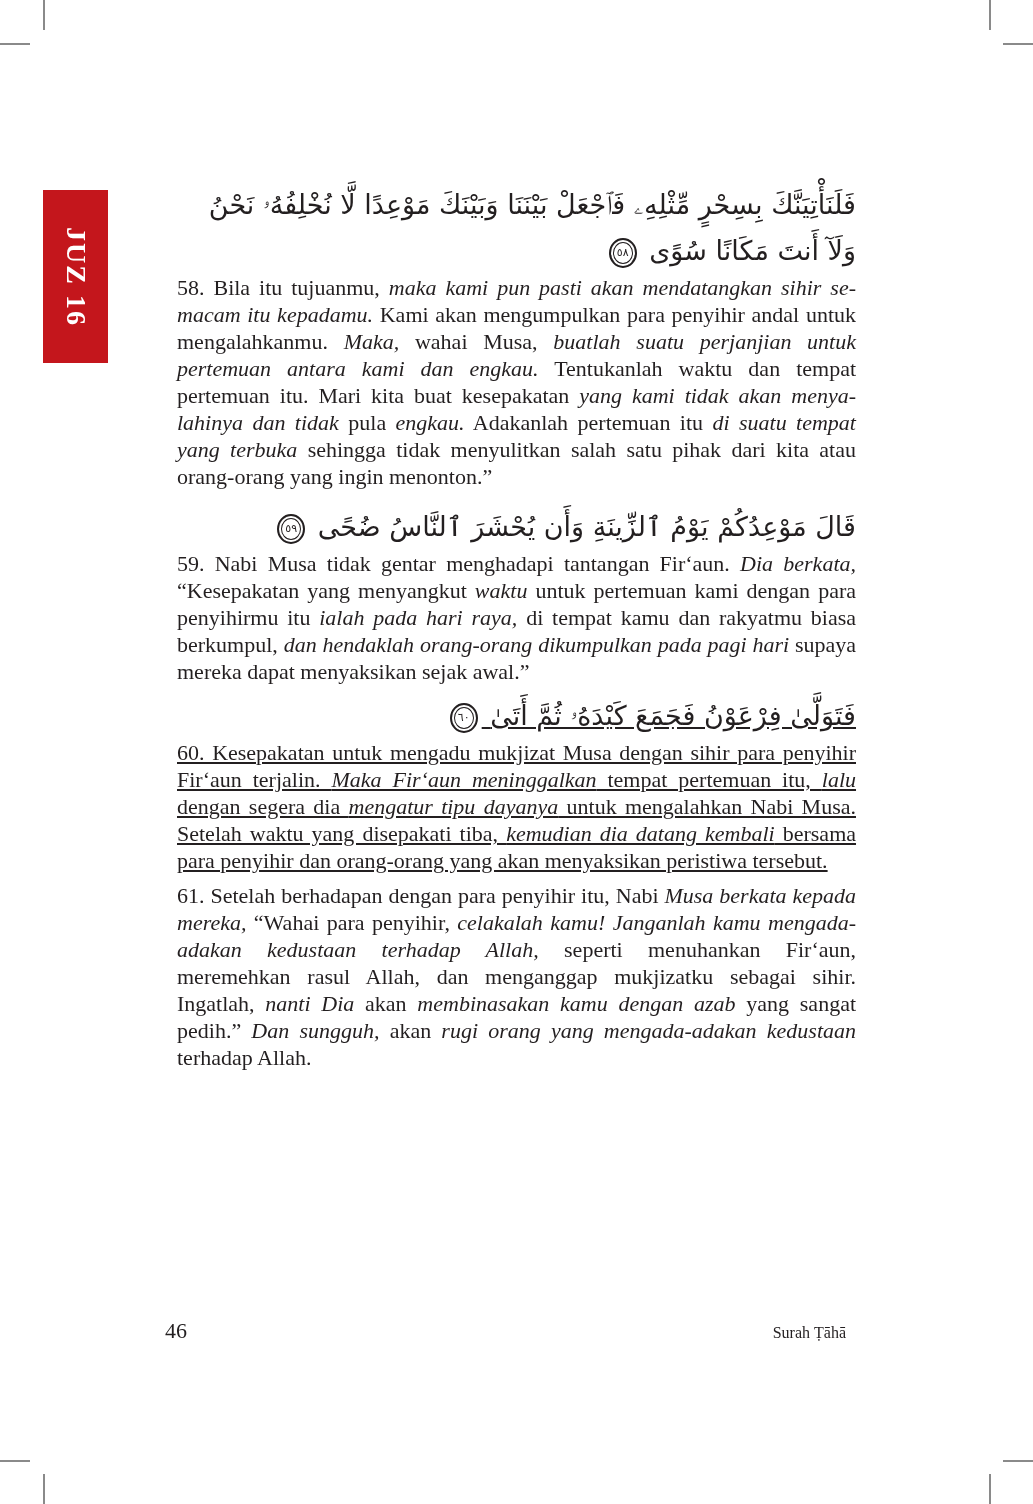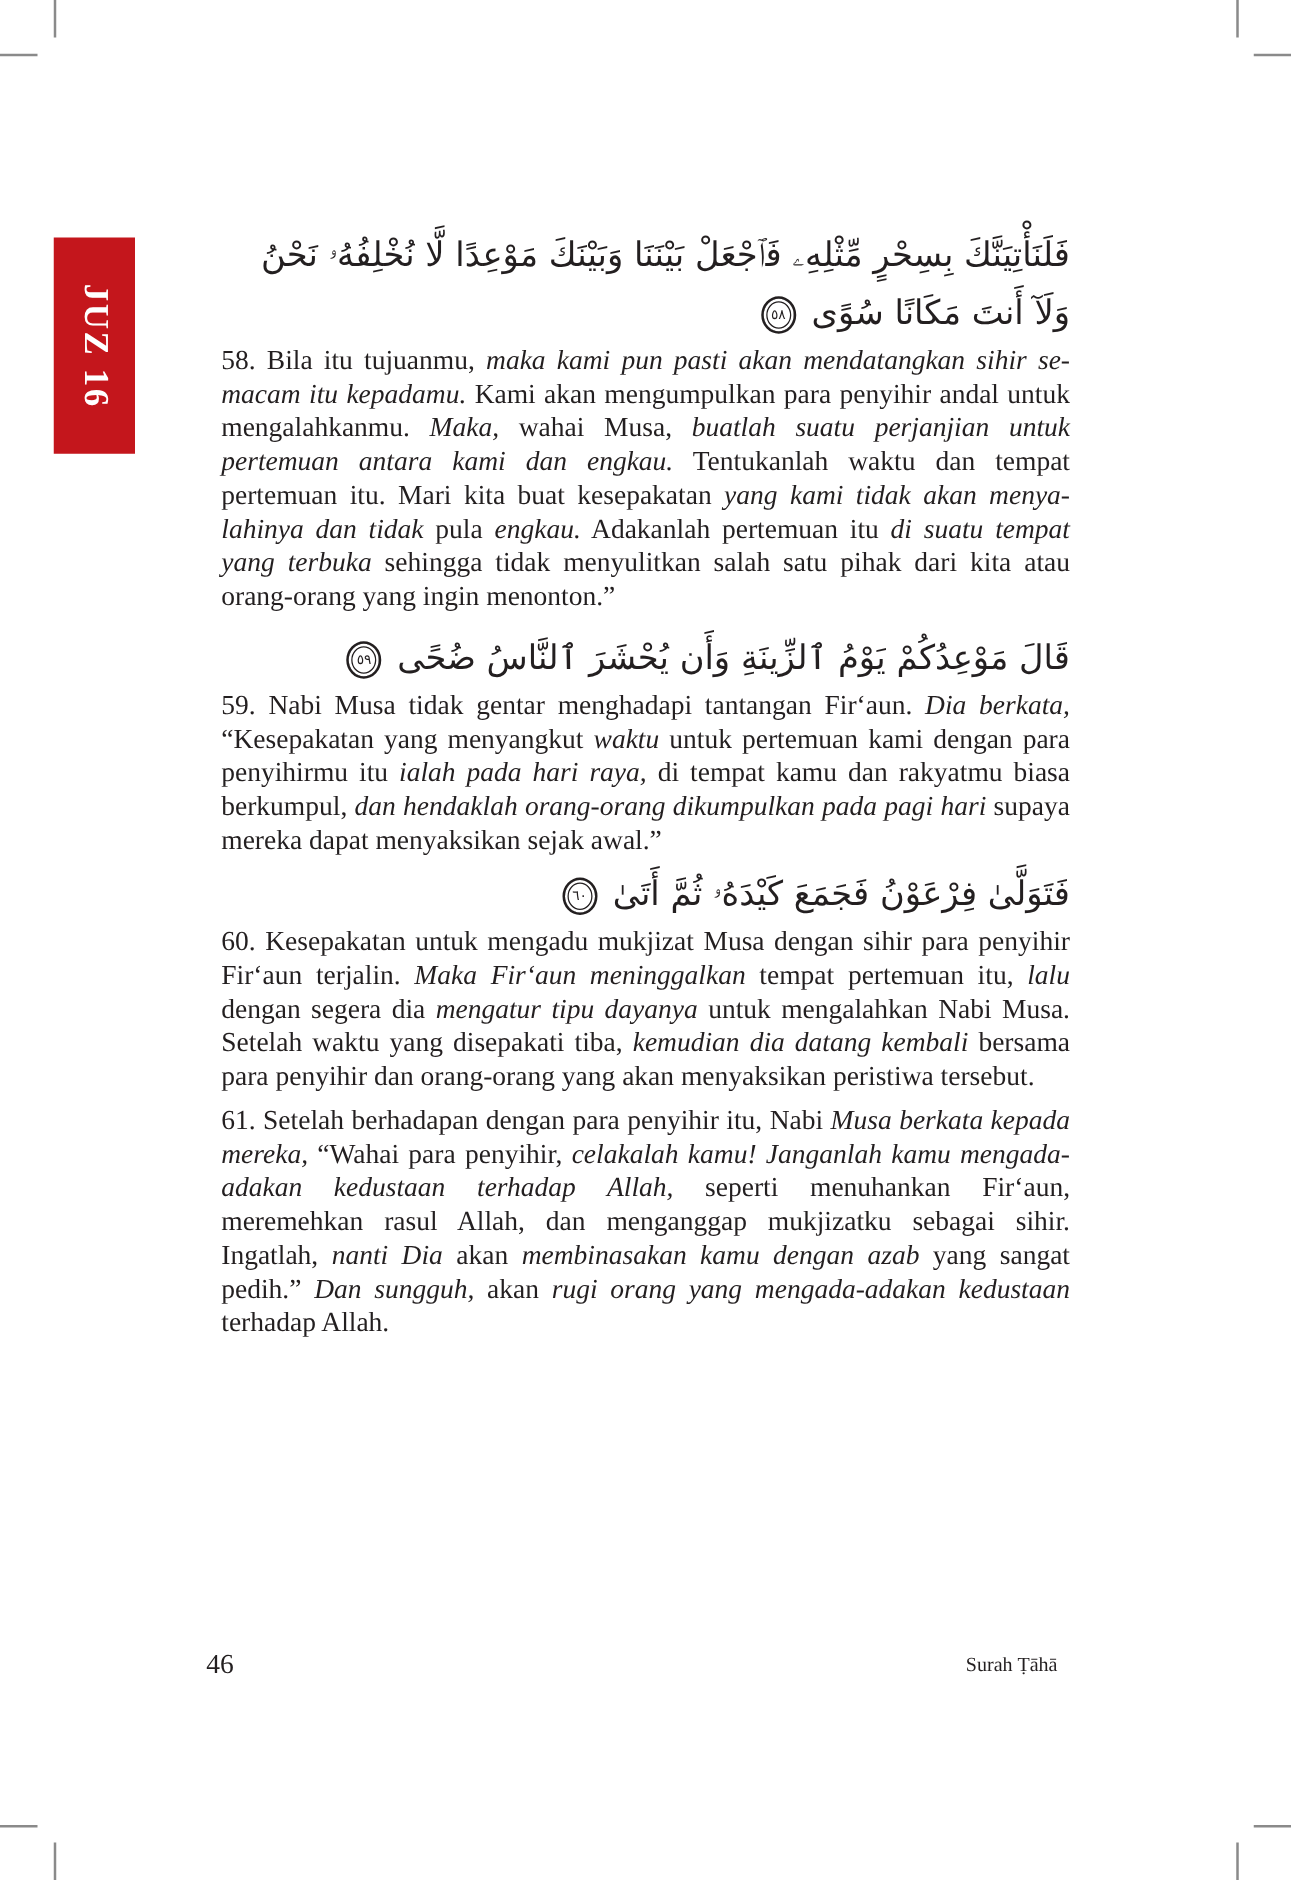--- a/index.html
+++ b/index.html
@@ -59,21 +59,21 @@
     <div class="arabic"><span>فَلَنَأْتِيَنَّكَ بِسِحْرٍ مِّثْلِهِۦ فَٱجْعَلْ بَيْنَنَا وَبَيْنَكَ مَوْعِدًا لَّا نُخْلِفُهُۥ نَحْنُ وَلَآ أَنتَ مَكَانًا سُوًى</span> <span class="ayah-mark">٥٨</span></div>
     <p class="para"><span>58. Bila itu tujuanmu, </span><i>maka kami pun pasti akan mendatangkan sihir se­macam itu kepadamu.</i><span> Kami akan mengumpulkan para penyihir andal untuk mengalahkanmu. </span><i>Maka,</i><span> wahai Musa, </span><i>buatlah suatu perjanjian un­tuk pertemuan antara kami dan engkau.</i><span> Tentukanlah waktu dan tempat pertemuan itu. Mari kita buat kesepakatan </span><i>yang kami tidak akan menya­lahinya dan tidak</i><span> pula </span><i>engkau.</i><span> Adakanlah pertemuan itu </span><i>di suatu tempat yang terbuka</i><span> sehingga tidak menyulitkan salah satu pihak dari kita atau orang-orang yang ingin menonton.”</span></p>
   </div>
 
   <div style="margin-top:14px;">
     <div class="arabic"><span>قَالَ مَوْعِدُكُمْ يَوْمُ ٱلزِّينَةِ وَأَن يُحْشَرَ ٱلنَّاسُ ضُحًى</span> <span class="ayah-mark">٥٩</span></div>
     <p class="para"><span>59. Nabi Musa tidak gentar menghadapi tantangan Fir‘aun. </span><i>Dia berkata,</i><span> “Kesepakatan yang menyangkut </span><i>waktu</i><span> untuk pertemuan kami dengan para penyihirmu itu </span><i>ialah pada hari raya,</i><span> di tempat kamu dan rakyatmu biasa berkumpul, </span><i>dan hendaklah orang-orang dikumpulkan pada pagi hari</i><span> supaya mereka dapat menyaksikan sejak awal.”</span></p>
   </div>
 
 
-  <div style="margin-top:8px;">
+  <div style="margin-top:8px;text-decoration:underline;">
     <div class="arabic"><span>فَتَوَلَّىٰ فِرْعَوْنُ فَجَمَعَ كَيْدَهُۥ ثُمَّ أَتَىٰ</span> <span class="ayah-mark">٦٠</span></div>
     <p class="para"><span>60. Kesepakatan untuk mengadu mukjizat Musa dengan sihir para penyihir Fir‘aun terjalin. </span><i>Maka Fir‘aun meninggalkan</i><span> tempat pertemuan itu, </span><i>lalu</i><span> dengan segera dia </span><i>mengatur tipu dayanya</i><span> untuk mengalahkan Nabi Musa. Setelah waktu yang disepakati tiba, </span><i>kemudian dia datang kembali</i><span> bersama para penyihir dan orang-orang yang akan menyaksikan peristiwa tersebut.</span></p>
   </div>
 
   <div style="margin-top:8px;">
     <p class="para"><span>61. Setelah berhadapan dengan para penyihir itu, Nabi </span><i>Musa berkata kepada mereka,</i><span> “Wahai para penyihir, </span><i>celakalah kamu! Janganlah kamu mengada-adakan kedustaan terhadap Allah,</i><span> seperti menuhankan Fir‘aun, meremehkan rasul Allah, dan menganggap mukjizatku sebagai sihir. Ingatlah, </span><i>nanti Dia</i><span> akan </span><i>membinasakan kamu dengan azab</i><span> yang sangat pedih.” </span><i>Dan sungguh,</i><span> akan </span><i>rugi orang yang mengada-adakan kedustaan</i><span> terhadap Allah.</span></p>
   </div>
 </div>
 
 <div class="footer-num">46</div>

